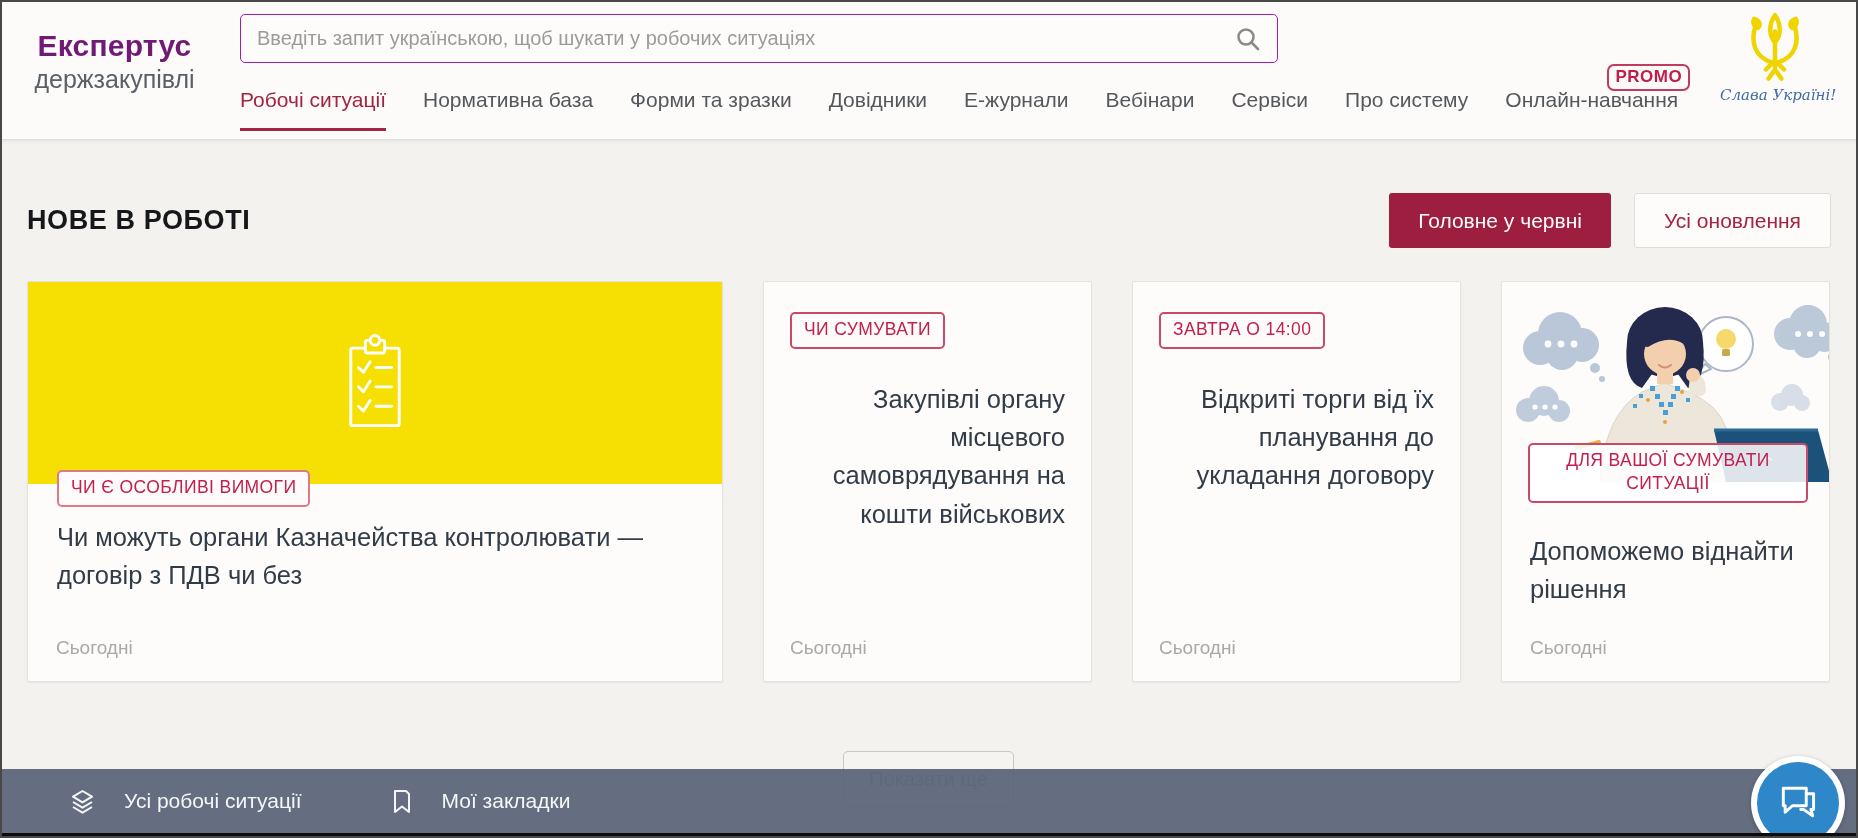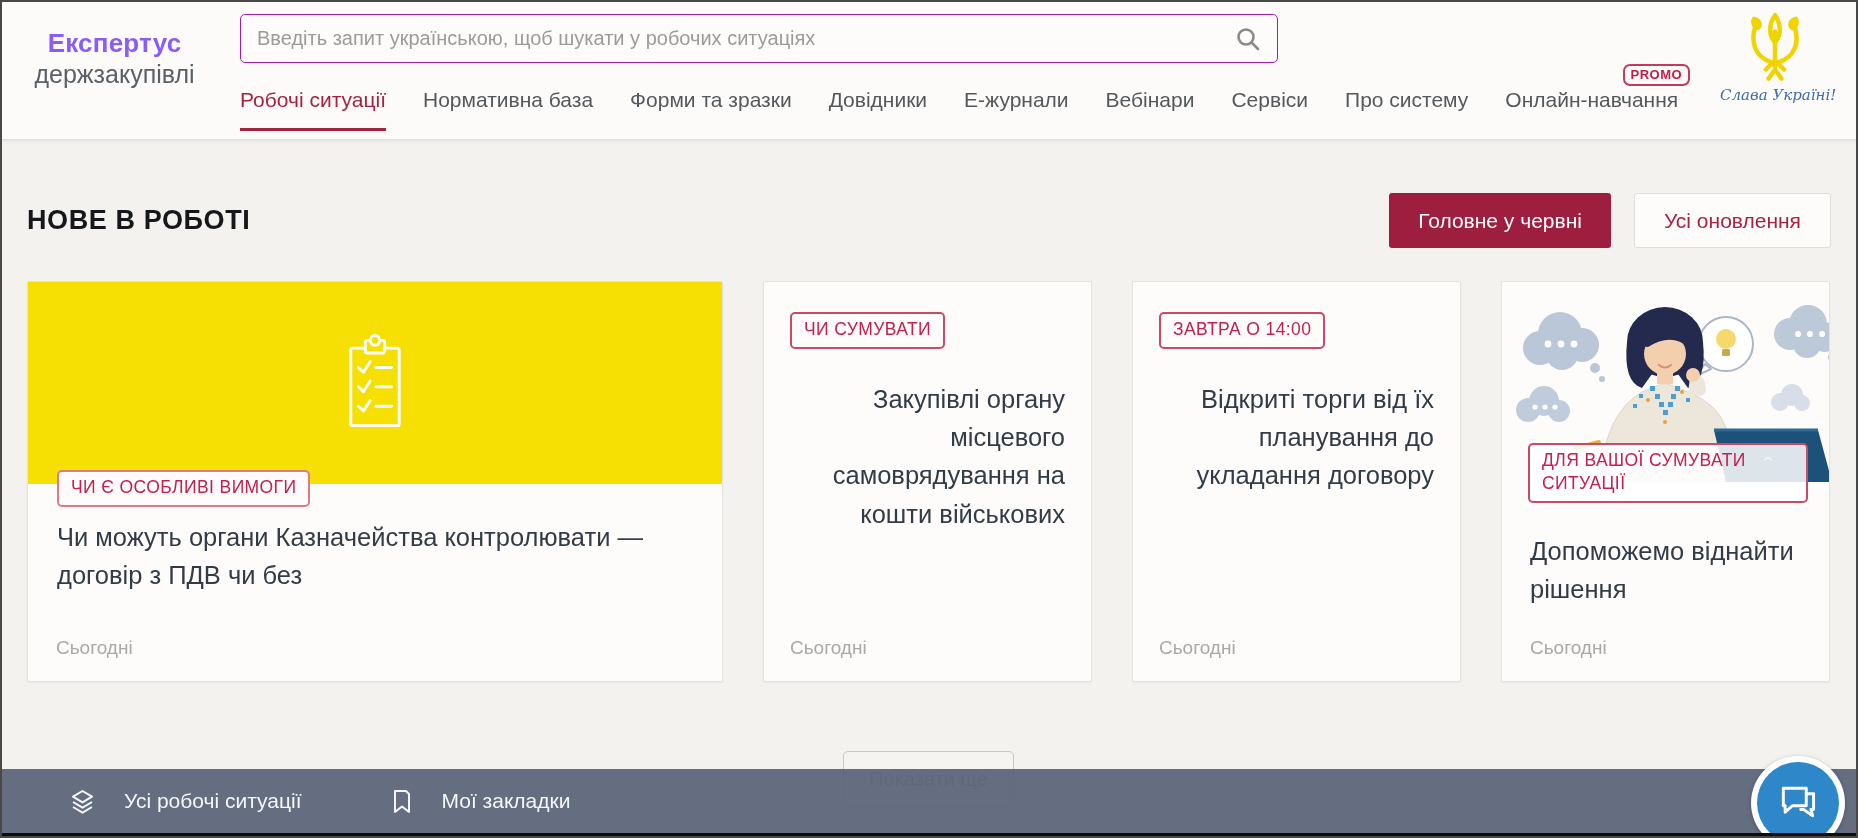--- a/index.html
+++ b/index.html
@@ -22,21 +22,21 @@
 
   
   .header {
     position:absolute; left:0; top:0; width:1858px; height:140px;
     background:#fcfbf9;
     border-bottom:1px solid #e2e0dc;
     box-shadow:0 1px 4px rgba(0,0,0,0.07);
     z-index:10;
   }
   .logo { position:absolute; left:32px; top:28px; width:165px; text-align:center; cursor:pointer; }
-  .logo-line1 { font-size:26px; font-weight:700; color:#8b5cf6; letter-spacing:0.2px; line-height:1.2; }
+  .logo-line1 { font-size:30px; font-weight:700; color:#701a75; letter-spacing:0.2px; line-height:1.2; }
   .logo-line2 { font-size:25px; color:#5b6067; line-height:1.1; margin-top:2px; }
 
   .search-box {
     position:absolute; left:240px; top:14px; width:1038px; height:49px;
     background:#fdfcfa; border:1px solid #a21caf; border-radius:5px;
     display:flex; align-items:center;
   }
   .search-input {
     flex:1; height:100%; border:none; outline:none; background:transparent;
     font-family:"Liberation Sans", sans-serif;
@@ -47,21 +47,21 @@
 
   .nav { position:absolute; left:240px; top:88px; display:flex; gap:37px; align-items:flex-start; }
   .nav-item {
     font-size:21px; color:#54585c; white-space:nowrap;
     padding-bottom:16px; cursor:pointer; position:relative;
   }
   .nav-item.active { color:#a32440; border-bottom:3px solid #a32440; }
   .promo-badge {
     position:absolute; top:-24px; right:-12px;
     border:2px solid #c23a5c; border-radius:7px; color:#c21d4a;
-    font-size:13px; font-weight:700; letter-spacing:0.5px;
+    font-size:17px; font-weight:700; letter-spacing:0.5px;
     padding:1px 6px 2px; background:#fcfbf9;
   }
   .patriotic { position:absolute; right:28px; top:8px; width:110px; text-align:center; }
   .trident-icon { display:block; margin:0 auto; }
   .slogan {
     font-family:"DejaVu Serif", serif; font-style:italic;
     color:#3f6ca6; font-size:15px; margin-top:2px; white-space:nowrap;
   }
 
   
@@ -78,21 +78,21 @@
   .cards { position:absolute; left:27px; top:281px; display:grid; grid-template-columns:696px 329px 329px 329px; column-gap:40px; }
   .card {
     background:#fdfcfa; border:1px solid #e5e3df; border-radius:2px;
     height:401px; position:relative;
     box-shadow:0 1px 2px rgba(0,0,0,0.05);
     cursor:pointer;
   }
   .badge {
     display:inline-block; border:2px solid #c84a66; border-radius:5px;
     color:#c22050; font-size:17.5px; letter-spacing:0.4px;
-    padding:4px 12px 6px; background:#fdfcfa; line-height:1.3;
+    padding:4px 12px 6px; background:#fdfcfa; line-height:1.3;text-align:center;
   }
   .card-title { font-size:25.5px; color:#323c48; line-height:1.5; }
   .card-date { position:absolute; left:28px; bottom:22px; font-size:19px; color:#a9a9a5; }
 
   
   .card-hero .hero-banner { position:absolute; left:0; top:0; right:0; height:202px; background:#f6e003; }
   .clipboard-icon { position:absolute; left:50%; top:48px; transform:translateX(-50%); }
   .card-hero .badge { position:absolute; left:29px; top:188px; border-color:#dd7a8a; z-index:2; }
   .card-hero .card-title { position:absolute; left:29px; top:236px; width:630px; }
 

